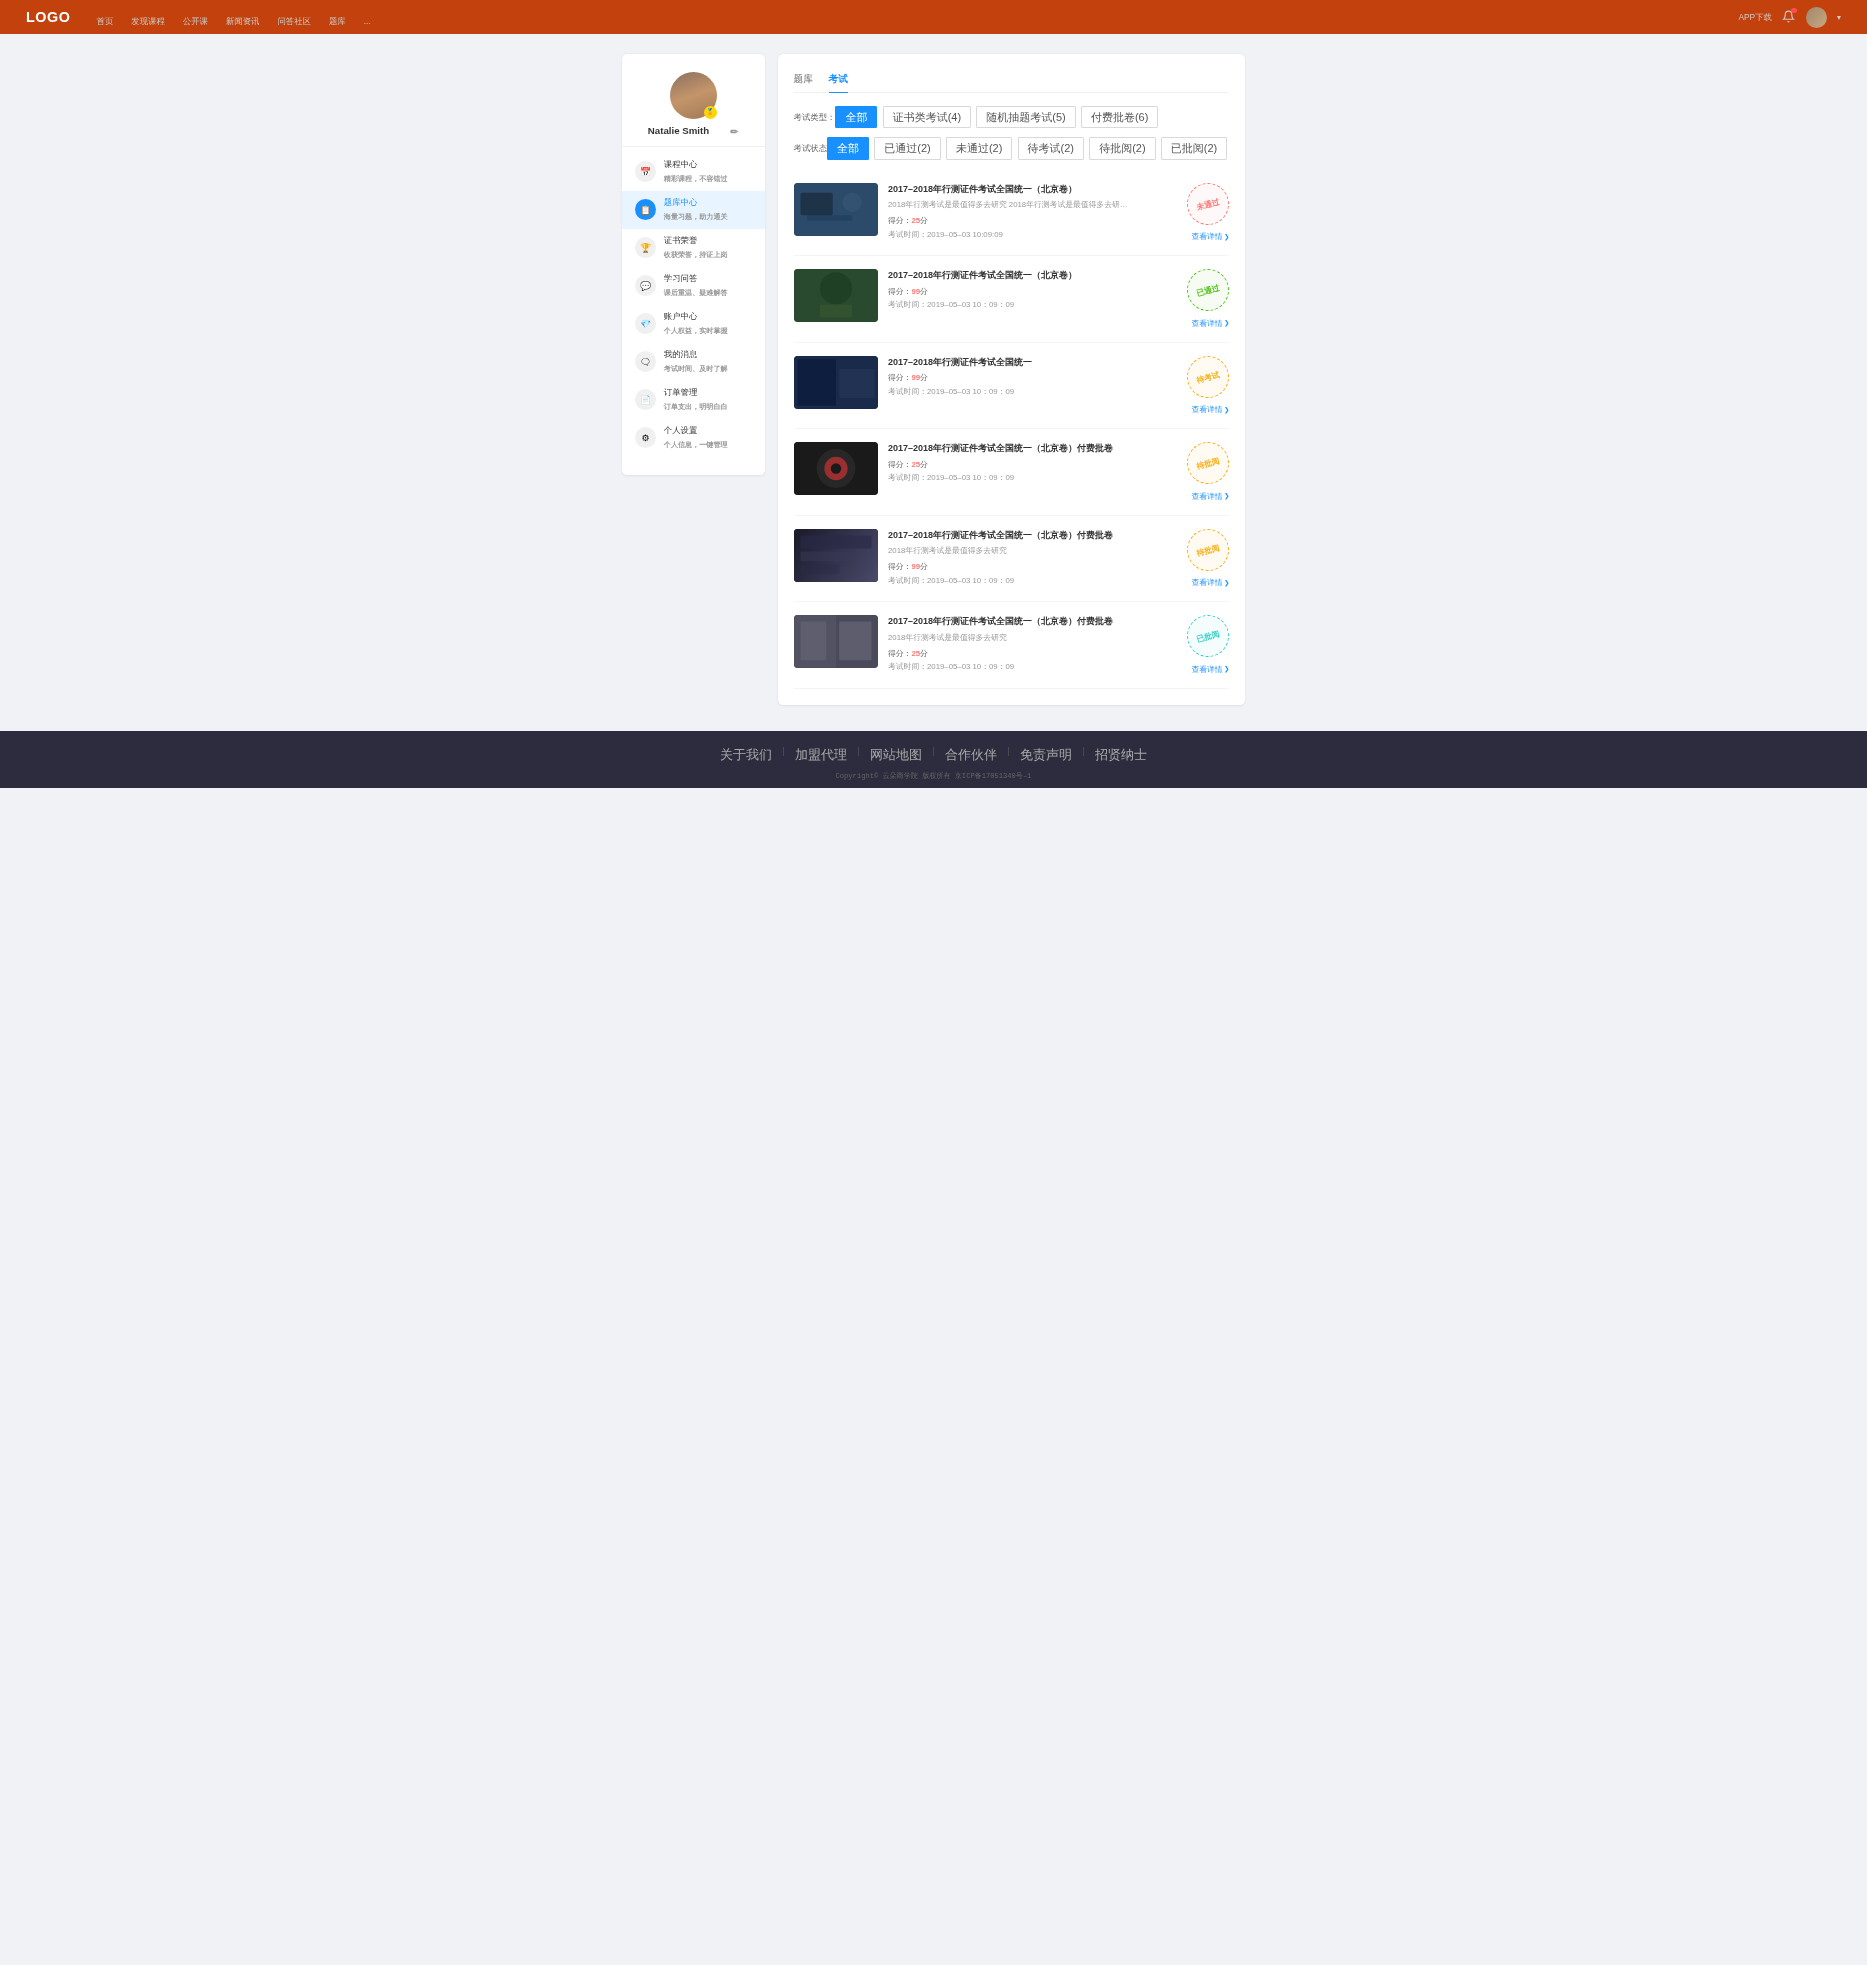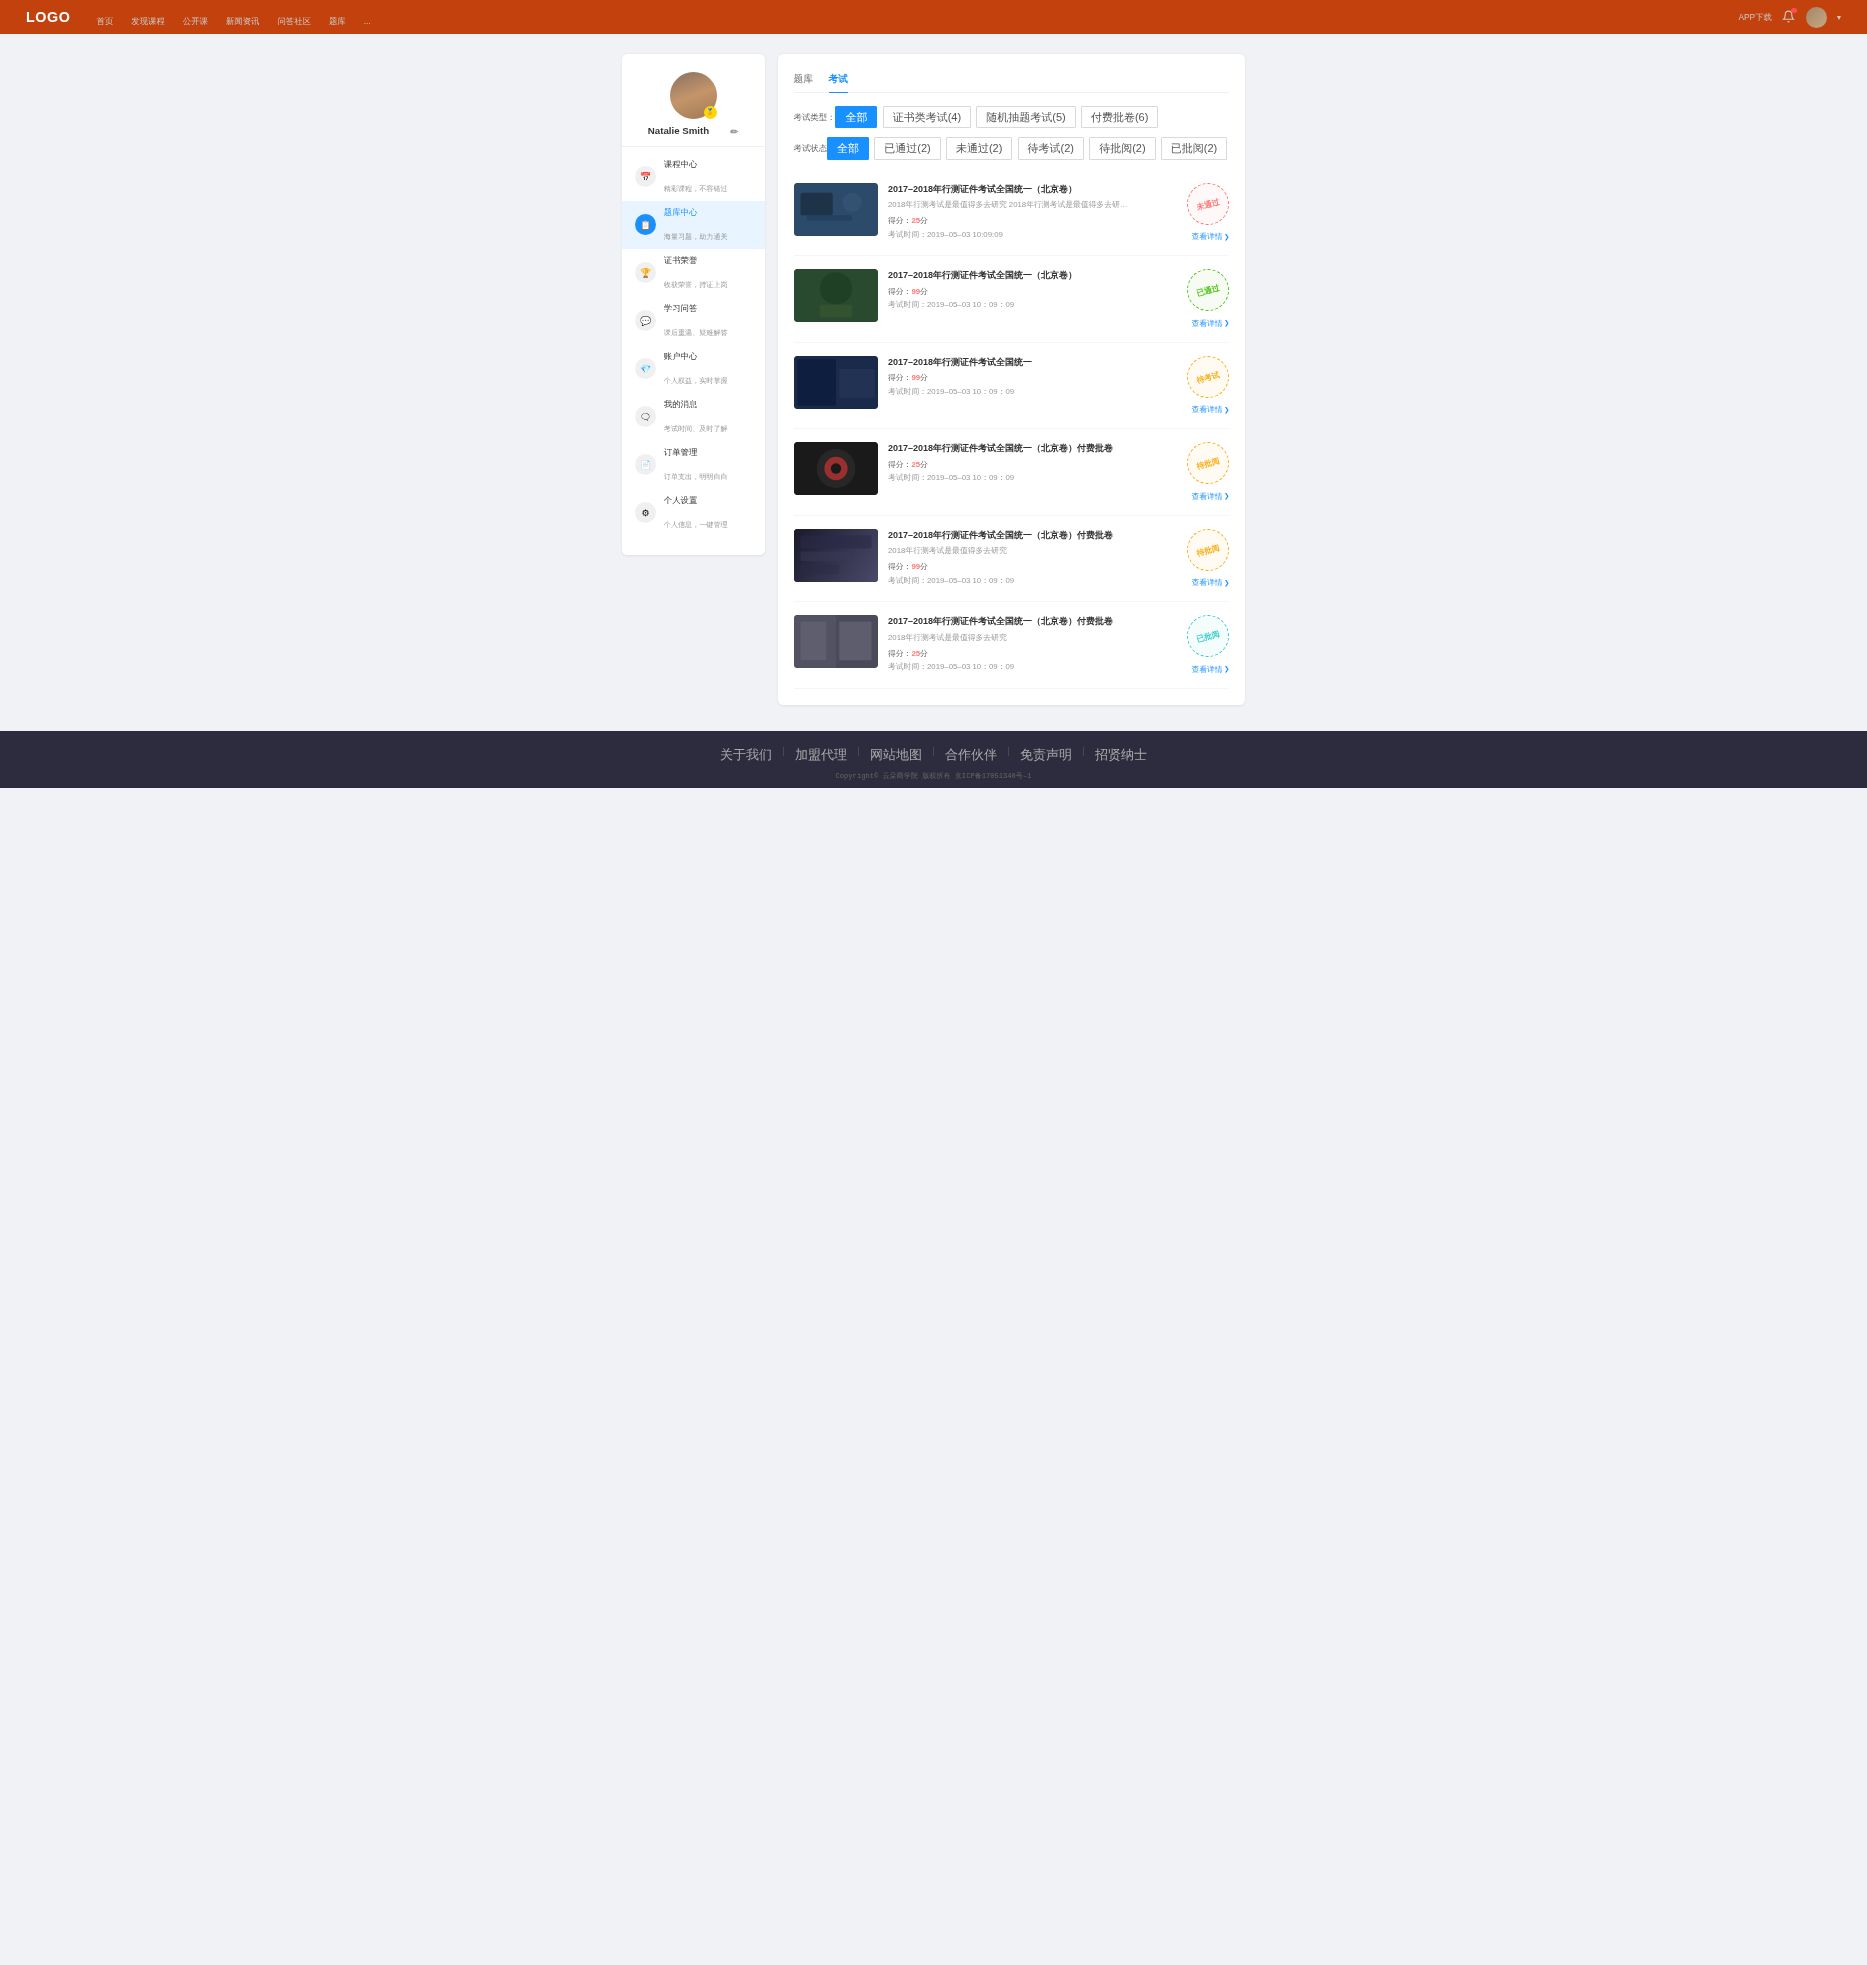--- a/index.html
+++ b/index.html
@@ -189,21 +189,22 @@
       font-size: 8.4px;
       font-weight: 500;
       color: #333;
     }
     .sidebar-menu-item.active .sidebar-menu-title {
       color: #1890ff;
     }
     .sidebar-menu-subtitle {
       font-size: 7.1px;
       color: #999;
-      margin-top: 14px;
+      margin-top: 4px;
+      font-weight: bold;
     }
 
     
     .content {
       flex: 1;
       background: #fff;
       border-radius: 5.2px;
       box-shadow: 0 0.6px 2.6px rgba(0,0,0,0.08);
       padding: 15.6px;
       min-height: 519px;

